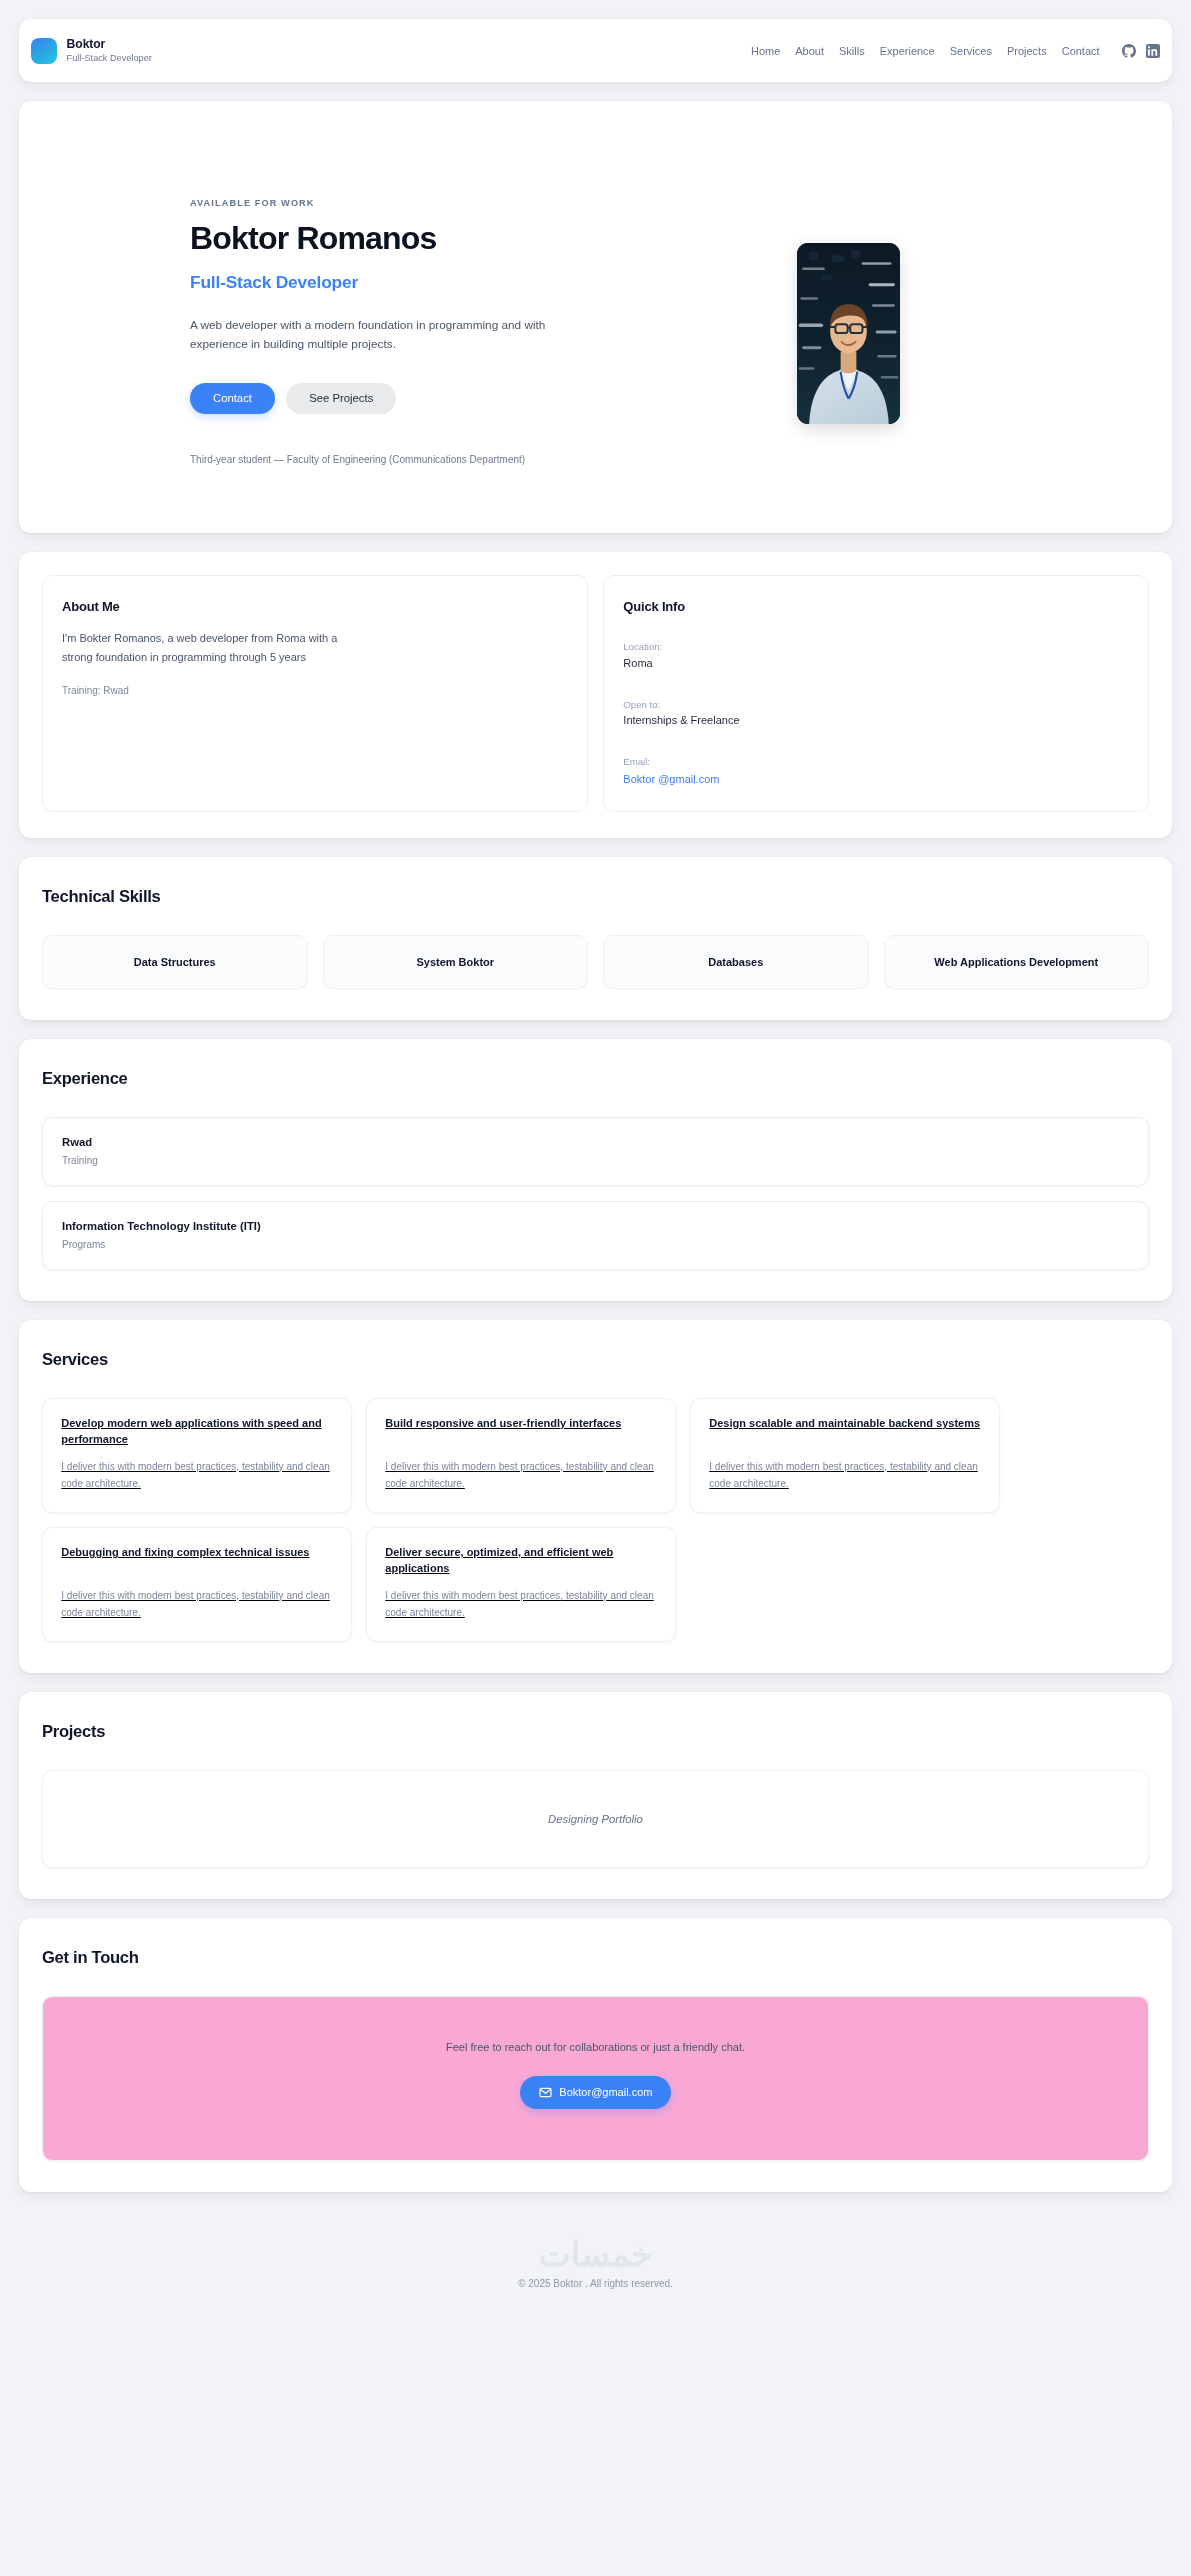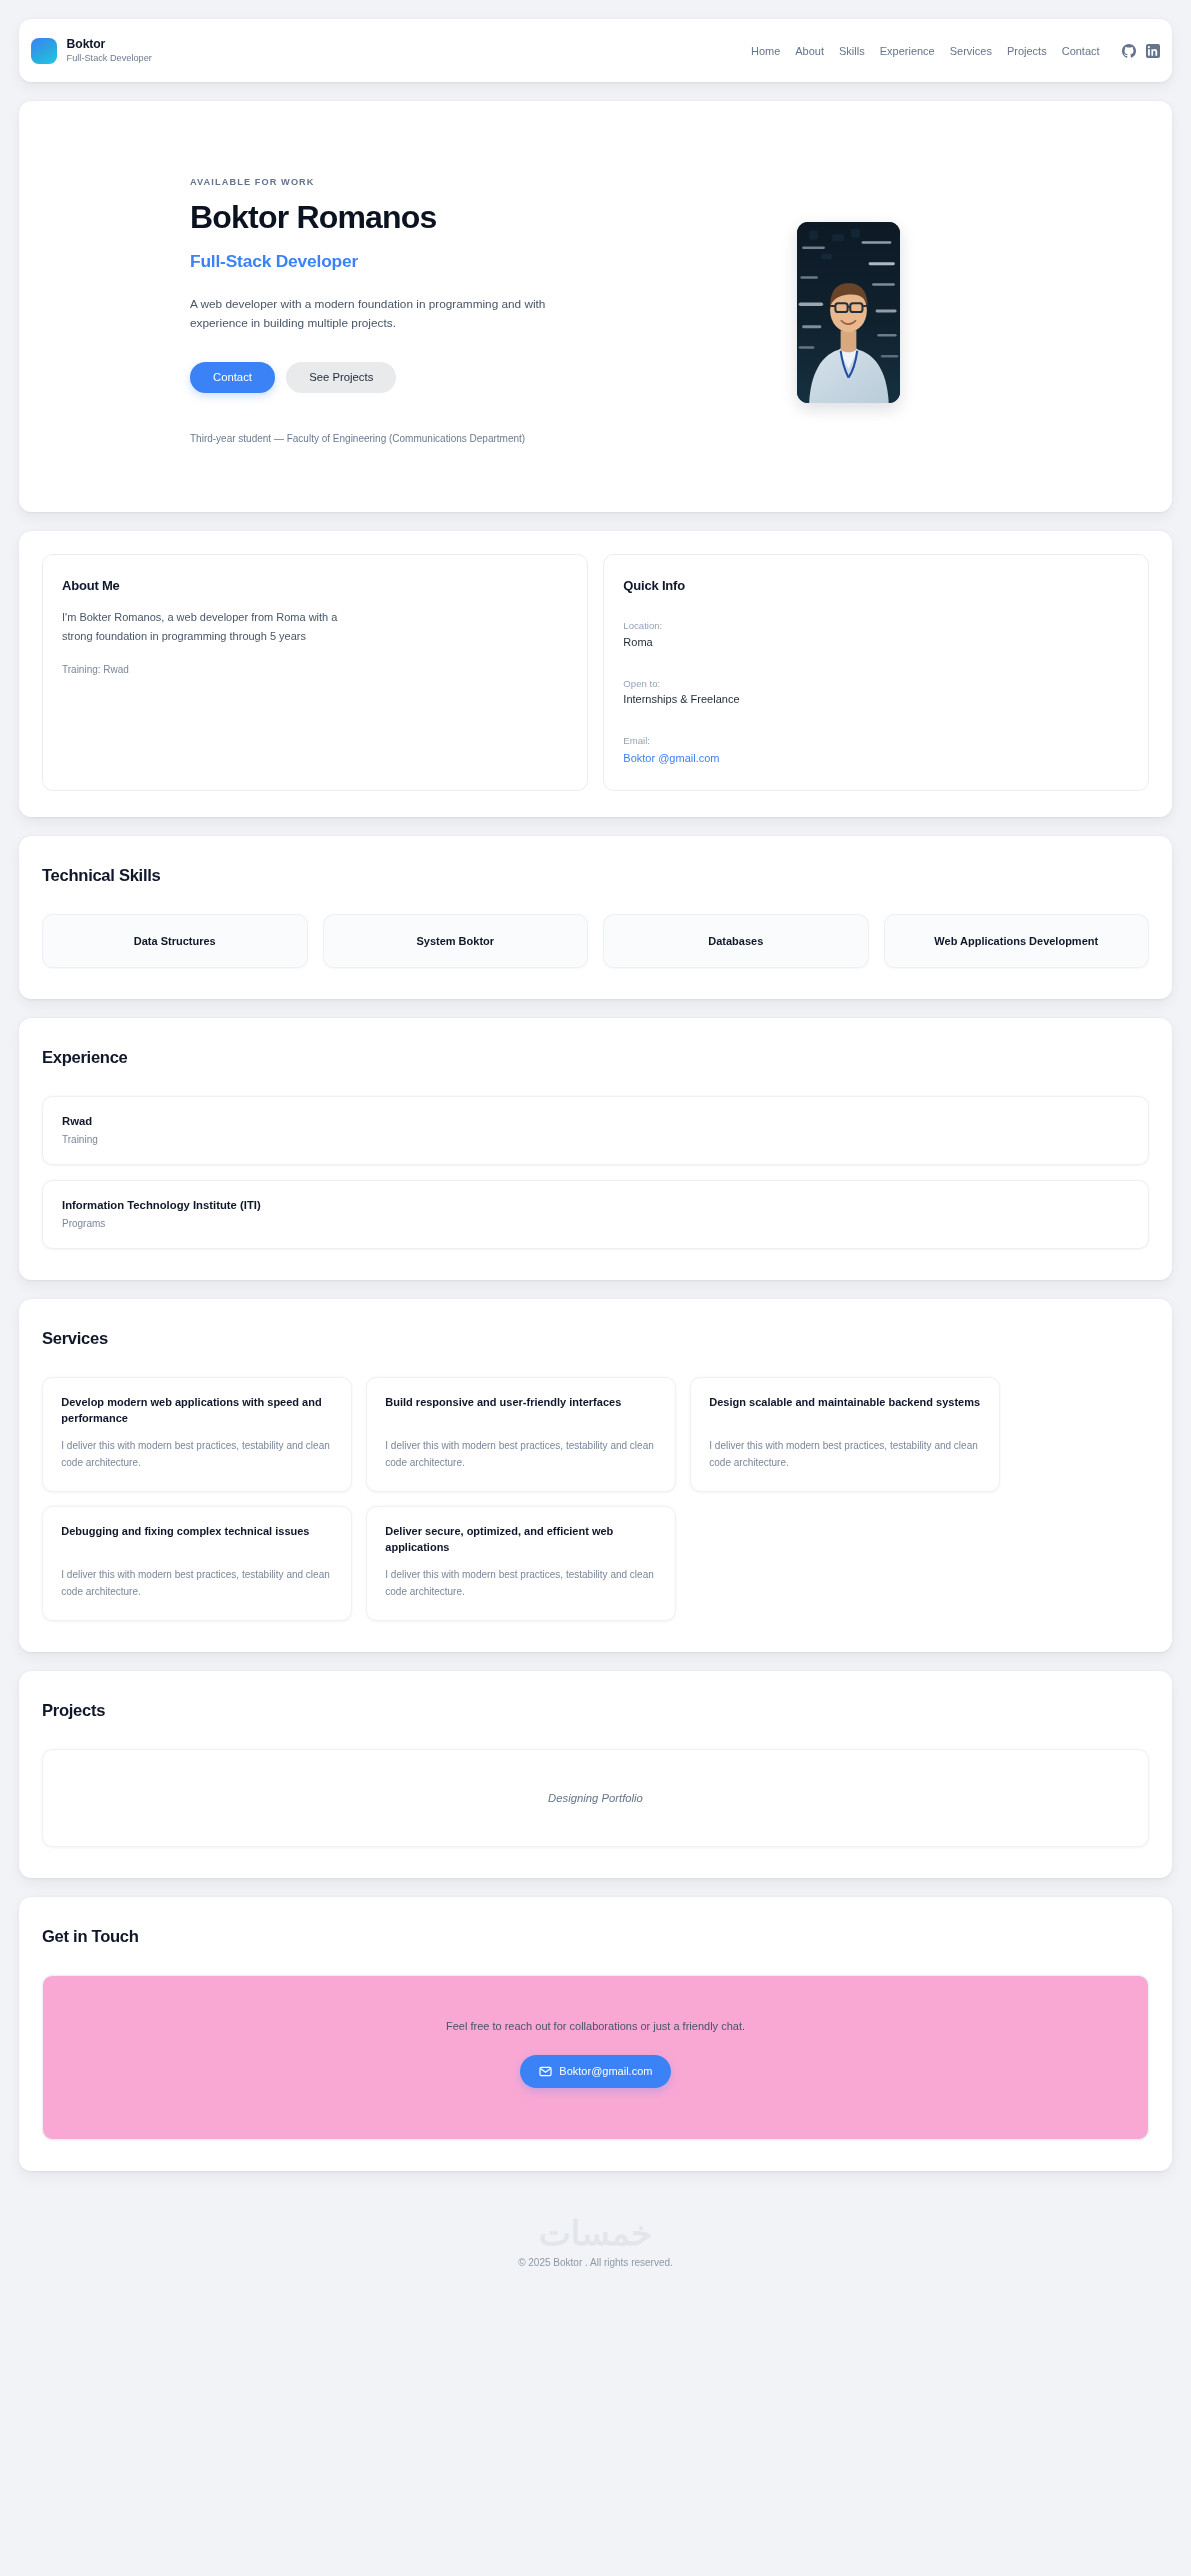--- a/index.html
+++ b/index.html
@@ -58,21 +58,21 @@
     color: #64748b;
     text-decoration: none;
     white-space: nowrap;
     cursor: pointer;
   }
   .nav-socials { display: flex; align-items: center; gap: 9.6px; margin-left: 7.8px; }
   .nav-socials svg { display: block; }
 
   
   .hero {
-    padding: 65px 0 68px 0;
+    padding: 86px 0 68px 0;
     display: flex;
     justify-content: center;
   }
   .hero-inner {
     width: 872px;
     display: flex;
     align-items: flex-start;
     gap: 8.7px;
   }
   .hero-left { width: 523px; padding-left: 30.5px; padding-top: 10.5px; }
@@ -234,20 +234,21 @@
     flex-wrap: wrap;
     gap: 14px;
   }
   .svc-card {
     width: 310px;
     border: 0.9px solid #eef1f5;
     border-radius: 10.5px;
     background: #ffffff;
     padding: 17.4px 18.3px 19px 18.3px;
     box-shadow: 0 0.9px 2.6px rgba(16,24,40,0.05);
+    text-decoration: underline;
   }
   .svc-title {
     font-size: 11px;
     font-weight: bold;
     color: #0f172a;
     line-height: 1.42;
     min-height: 31px;
   }
   .svc-desc {
     font-size: 10px;

